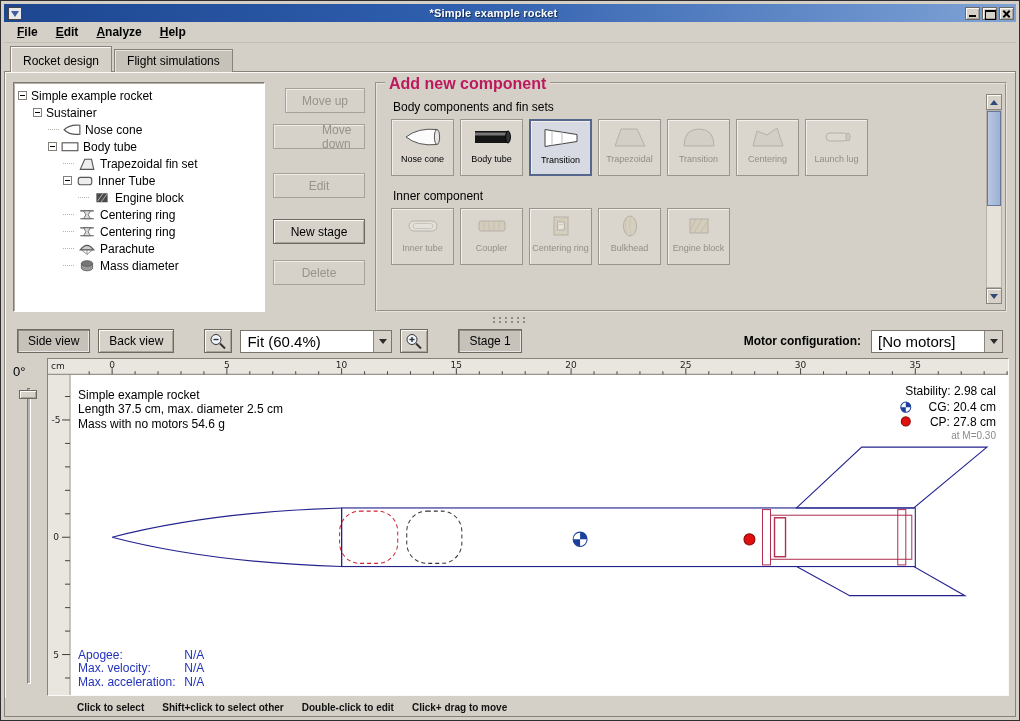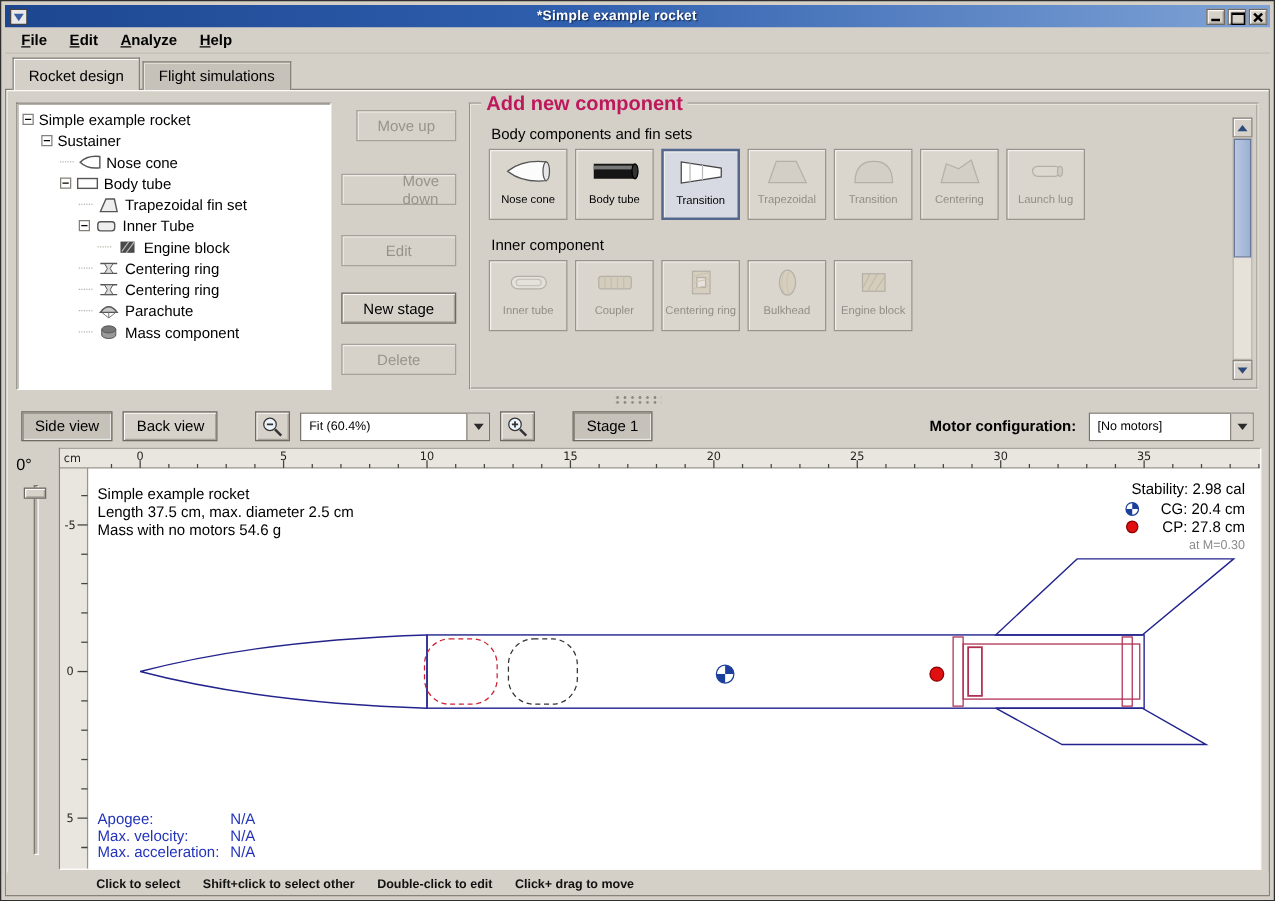--- a/index.html
+++ b/index.html
@@ -100,21 +100,21 @@
   .btn-col { width:92px; flex:none; margin-left:8px; display:flex; flex-direction:column; }
   .xbtn {
     background:#d6d2ca; border:1px solid #6e6a62;
     box-shadow:inset 1px 1px 0 #fbfaf8, inset -1px -1px 0 #a8a49c;
     font-size:12px; color:#000;
     display:flex; align-items:center; justify-content:center;
     height:25px; flex:none;
   }
   .xbtn.disabled { color:#98938a; border-color:#a7a299; box-shadow:inset 1px 1px 0 #efede9; }
   .xbtn.pressed { box-shadow:inset 1px 1px 0 #8e8a82, inset -1px -1px 0 #e8e6e2; background:#c6c2ba; }
-  .m-up { margin-top:6px;margin-left:12px; } .m-down { margin-top:26px;padding-left:48px; } .m-edit { margin-top:24px; }
+  .m-up { margin-top:6px;margin-left:12px; } .m-down { margin-top:11px;padding-left:48px; } .m-edit { margin-top:24px; }
   .m-new { margin-top:21px; } .m-del { margin-top:16px; }
 
   
   .add-group {
     flex:1; margin-left:10px; position:relative;
     border:2px groove #e8e4dc;
     padding:14px 28px 6px 14px;
   }
   .group-title {
     position:absolute; top:-9px; left:8px; background:#d4d0c8;
@@ -155,21 +155,21 @@
     background-image:radial-gradient(circle, #8f8b83 1px, transparent 1.3px);
     background-size:6px 4px;
   }
 
   
   .toolbar { height:34px; flex:none; display:flex; align-items:center; padding:0 12px; gap:8px; }
   .tbtn { padding:0 10px; height:24px; }
   .icon-btn { width:28px; height:24px; padding:0; }
   .combo {
     height:23px; background:#fff; border:1px solid #7a756c;
-    display:flex; align-items:center; font-size:10px;
+    display:flex; align-items:center; font-size:15px;
   }
   .combo-text { flex:1; padding:0 6px; color:#000; white-space:nowrap; }
   .combo-arrow {
     width:18px; height:100%; flex:none; background:#d6d2ca;
     border-left:1px solid #8a867e; display:flex; align-items:center; justify-content:center;
   }
   .combo-arrow::after { content:""; width:0; height:0; border-left:4px solid transparent; border-right:4px solid transparent; border-top:5px solid #2b2b2b; }
   .zoom-combo { width:152px; }
   .motor-combo { width:132px; }
   .toolbar-spacer { flex:1; }
@@ -330,21 +330,21 @@
           <span class="tree-label">Parachute</span>
         </div>
         <div class="tree-row" style="padding-left:49px">
           <span class="tspacer"></span>
           <span class="ticon">
             <svg viewBox="0 0 16 12">
                 <path d="M3,4 v4 a5,2.5 0 0 0 10,0 v-4" fill="#999" stroke="#555" stroke-width=".7"></path>
                 <ellipse cx="8" cy="4" rx="5" ry="2.5" fill="#777" stroke="#555" stroke-width=".7"></ellipse>
               </svg>
           </span>
-          <span class="tree-label">Mass component</span>
+          <span class="tree-label">Mass diameter</span>
         </div>
       </div>
 
       <div class="btn-col">
         <div class="xbtn m-up disabled">Move up</div>
         <div class="xbtn m-down disabled">Move down</div>
         <div class="xbtn m-edit disabled">Edit</div>
         <div class="xbtn m-new">New stage</div>
         <div class="xbtn m-del disabled">Delete</div>
       </div>

